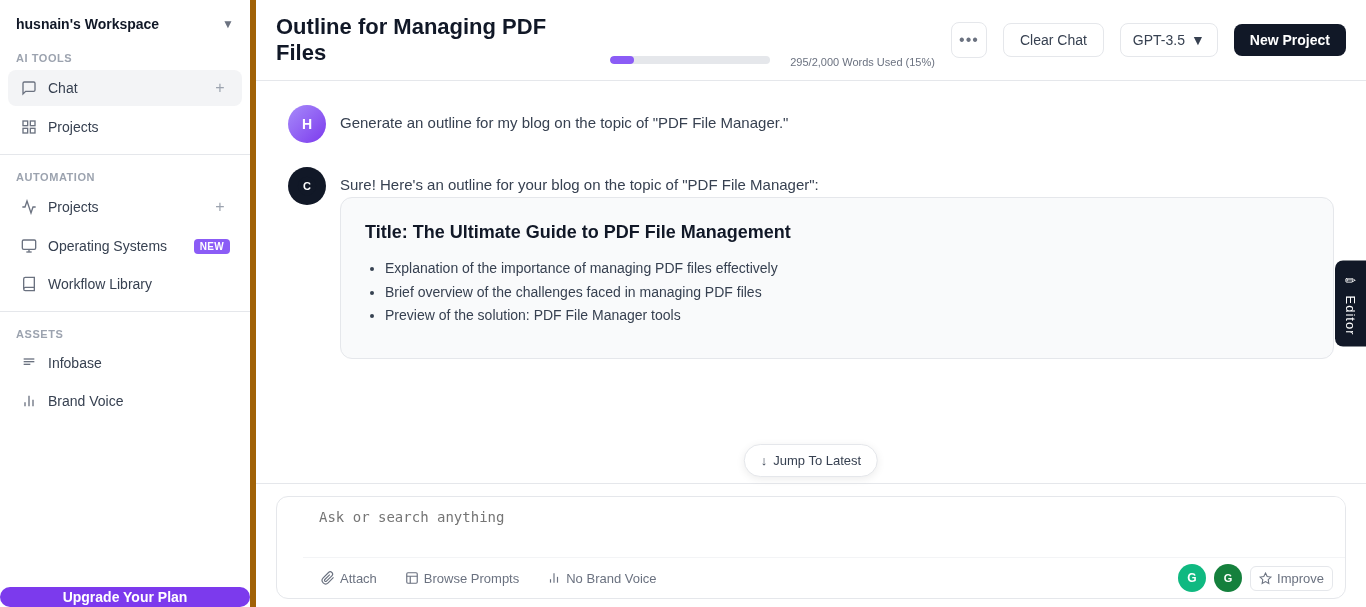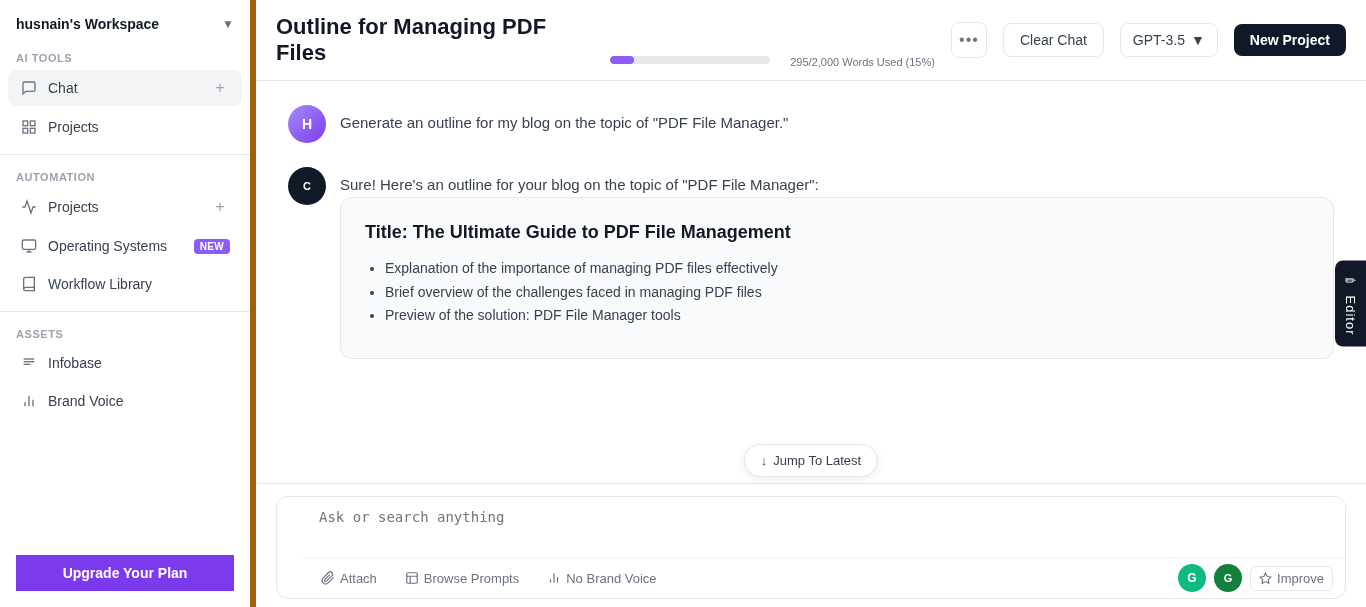--- a/index.html
+++ b/index.html
@@ -75,26 +75,25 @@
       background: #8b5cf6;
       color: #fff;
       font-size: 10px;
       font-weight: 700;
       padding: 2px 6px;
       border-radius: 4px;
       letter-spacing: 0.03em;
     }
     .sidebar-spacer { flex: 1; }
     .sidebar-upgrade {
-      margin: 16px;
       background: #7c3aed;
       color: #fff;
       text-align: center;
-      padding: 10px;
-      border-radius: 0;
+      padding: 2px;
+      border-radius: 12px;
       font-size: 14px;
       font-weight: 600;
       cursor: pointer;
     }
     .sidebar-divider {
       height: 1px;
       background: #e5e7eb;
       margin: 8px 0;
     }
 

